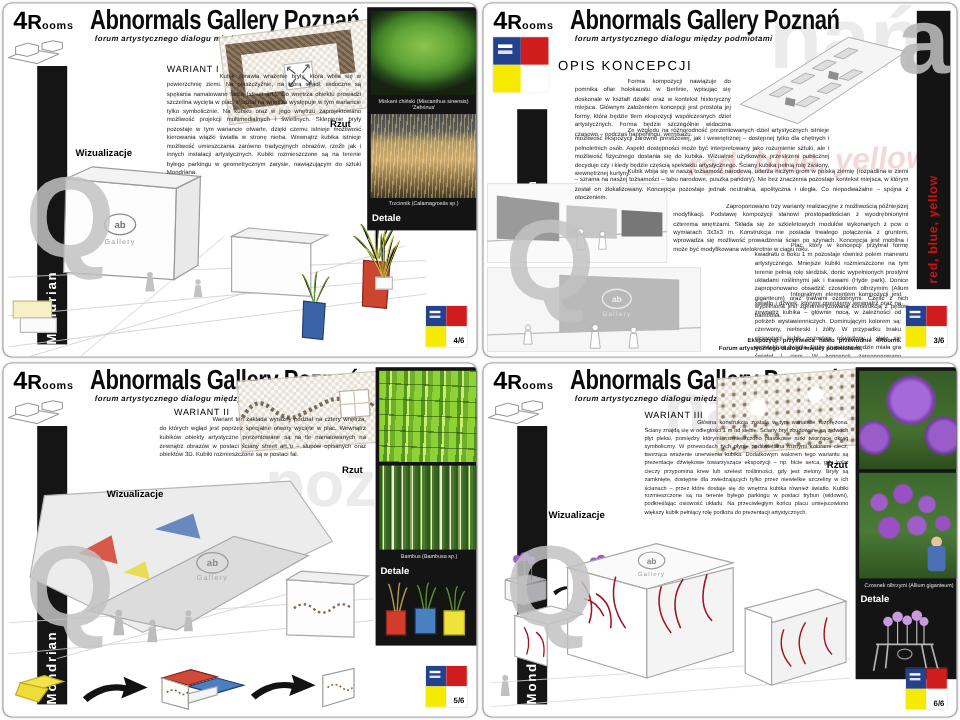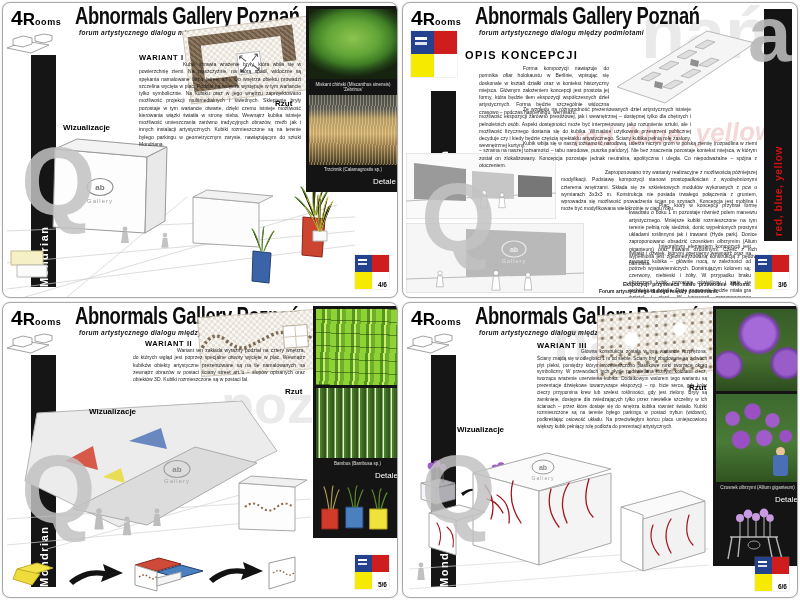--- a/index.html
+++ b/index.html
@@ -16,33 +16,33 @@
   .subtitle{position:absolute;left:76px;top:26px;font-size:6.5px;font-weight:bold;font-style:italic;letter-spacing:.3px;color:#111}
   
   .lbar{position:absolute;left:28px;width:25px;background:#151515;display:flex;justify-content:center}
   .lbar-text{writing-mode:vertical-rl;transform:rotate(180deg);color:#fff;font-weight:bold;font-size:11px;letter-spacing:1.5px;margin-top:6px}
   .bigletter{position:absolute;font-size:96px;font-weight:bold;color:#c2c2c2;opacity:.85;line-height:.78;z-index:3;pointer-events:none}
   
   .rbar{position:absolute;right:5px;top:6px;width:28px;height:232px;background:#141414;z-index:2}
   .rbar-letter{position:absolute;top:-14px;left:-16px;font-size:78px;font-weight:bold;color:#b8b8b8;opacity:.9;line-height:1}
   .rbar-text{position:absolute;bottom:5px;left:50%;transform:translateX(-50%) rotate(180deg);writing-mode:vertical-rl;color:#cc1212;font-weight:bold;font-size:10.5px;letter-spacing:.5px;white-space:nowrap}
   
-  .whead{position:absolute;font-size:7.5px;font-weight:bold;letter-spacing:.6px;color:#000;z-index:2}
+  .whead{position:absolute;font-size:7.5px;font-weight:normal;letter-spacing:.6px;color:#000;z-index:2}
   .opis{font-size:11px;letter-spacing:1.4px}
   .btxt{position:absolute;font-size:5px;line-height:1.45;text-align:justify;color:#1c1c1c;text-indent:44px;z-index:2}
   .btxt.noind{text-indent:30px}
   .closing{font-weight:bold;text-indent:24px}
   .lbl{position:absolute;font-weight:bold;font-size:8px;color:#000;z-index:4}
   .wm{position:absolute;font-weight:bold;color:#bdbdbd;opacity:.3;z-index:0;pointer-events:none;line-height:1}
   .wm-red{color:#d05050;opacity:.22;font-style:italic}
   
   .photocol{position:absolute;background:#141414;padding:3px;z-index:4;display:flex;flex-direction:column}
   .photo{width:100%;border:0}
   .cap{font-size:4.5px;color:#e0e0e0;text-align:center;padding:2.5px 1px 3px}
-  .detale{color:#fff;font-weight:normal;font-size:8px;padding:2px 1px 3px;text-align:right}
+  .detale{color:#fff;font-weight:bold;font-size:8px;padding:2px 1px 3px;text-align:left}
   
   .ph-miskant{height:70px;background:radial-gradient(ellipse 65% 55% at 50% 42%,#8cc44e 0%,#62a437 45%,#417f26 68%,#24471a 85%,#16240f 100%)}
   .ph-trzcinnik{height:70px;background:linear-gradient(180deg,#4c4c48 0%,#5c5c55 20%,#b59a60 34%,#cbaa6a 55%,#8f7342 76%,#41371f 100%);position:relative}
   .ph-trzcinnik::after{content:"";position:absolute;inset:0;background:repeating-linear-gradient(93deg,rgba(255,240,200,.35) 0 1px,transparent 1px 3px)}
   .ph-bamboo1{height:76px;background:repeating-linear-gradient(92deg,#8fd236 0 6px,#559620 6px 9px,#c9ee6e 9px 11px,#6fb02a 11px 15px);position:relative}
   .ph-bamboo1::after{content:"";position:absolute;inset:0;background:repeating-linear-gradient(2deg,rgba(35,70,10,.55) 0 1px,transparent 1px 13px)}
   .ph-bamboo2{height:70px;background:repeating-linear-gradient(90deg,#2e5a1e 0 2px,#7fae4e 2px 3px,#e9f0d2 3px 4px,#4e7a2e 4px 6px,#3a6524 6px 8px)}
   .ph-allium1{height:82px;background:
      radial-gradient(circle 22px at 52% 30%,#a66ad8 0 70%,#7c42ae 85%,transparent 100%),
      radial-gradient(circle 15px at 15% 68%,#9a5cc9 0 70%,#7440a5 88%,transparent 100%),

